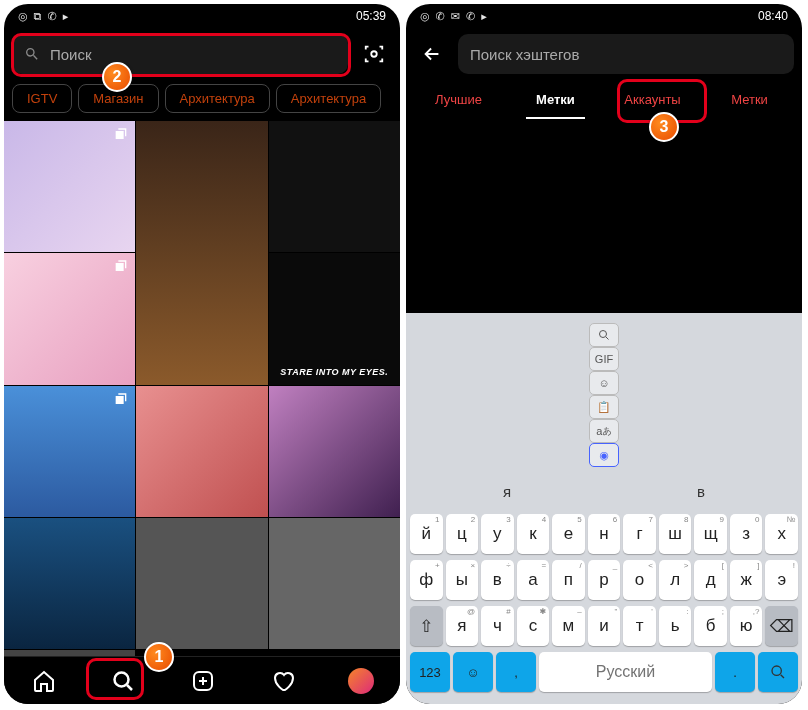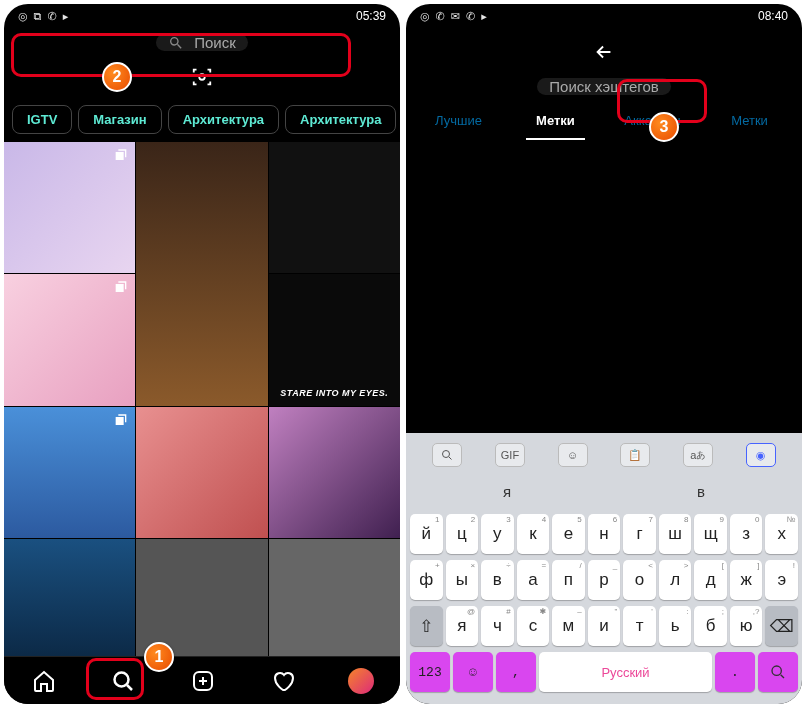--- a/index.html
+++ b/index.html
@@ -1,56 +1,56 @@
 <!DOCTYPE html>
 <html><head>
 <meta charset="utf-8">
 <style>
 * { margin: 0; padding: 0; box-sizing: border-box; font-family: -apple-system, sans-serif; }
 body { background: #fff; width: 808px; height: 710px; display: flex; gap: 6px; padding: 4px; }
 .phone { width: 396px; height: 700px; background: #000; border-radius: 24px; overflow: hidden; position: relative; display: flex; flex-direction: column; }
 .statusbar { height: 24px; display: flex; justify-content: space-between; align-items: center; padding: 0 14px; color: #fff; font-size: 12px; font-weight: 500; }
 .status-icons { display: flex; gap: 6px; font-size: 11px; }
 .status-icons span { opacity: .9; }
-.searchbar-row { display: flex; align-items: center; padding: 6px 8px; gap: 8px; flex-direction: column; }
+.searchbar-row { display: flex; align-items: center; padding: 6px 8px; gap: 8px; }
 .searchbar { flex: 1; background: #1a1a1a; border-radius: 10px; height: 40px; display: flex; align-items: center; padding: 0 12px; color: #888; gap: 10px; }
 .searchbar svg { width: 16px; height: 16px; fill: #888; }
 .searchbar span { font-size: 15px; color: #aaa; }
 .scan-btn { width: 36px; height: 36px; display: flex; align-items: center; justify-content: center; color: #fff; }
 .back-btn { width: 36px; height: 36px; display: flex; align-items: center; justify-content: center; color: #fff; }
 .chips { display: flex; gap: 6px; padding: 4px 8px 8px; overflow: hidden; }
-.chip { flex-shrink: 0; border: 1px solid #444; border-radius: 8px; padding: 6px 14px; color: #5eead4; font-size: 13px; font-weight: 700; background: #000; }
+.chip { flex-shrink: 0; border: 1px solid #444; border-radius: 8px; padding: 6px 14px; color: #c2410c; font-size: 13px; font-weight: 400; background: #000; }
 .grid { flex: 1; display: grid; grid-template-columns: repeat(3, 1fr); gap: 1px; overflow: hidden; }
 .tile { background: #333; position: relative; aspect-ratio: 1; }
 .tile.tall { grid-row: span 2; aspect-ratio: auto; }
 .badge-ic { position: absolute; top: 6px; right: 6px; width: 16px; height: 16px; }
 .caption { position: absolute; bottom: 8px; left: 0; right: 0; text-align: center; color: #fff; font-size: 9px; font-weight: 700; letter-spacing: .5px; }
 .navbar { height: 48px; display: flex; align-items: center; justify-content: space-around; background: #000; border-top: 1px solid #222; }
 .nav-item { width: 28px; height: 28px; display: flex; align-items: center; justify-content: center; color: #fff; }
 .nav-item.avatar { width: 26px; height: 26px; border-radius: 50%; background: linear-gradient(135deg,#f58529,#dd2a7b); }
 .highlight { position: absolute; border: 3px solid #e3001b; border-radius: 10px; pointer-events: none; z-index: 5; }
 .marker { position: absolute; width: 30px; height: 30px; border-radius: 50%; background: radial-gradient(circle at 35% 35%, #ff8a1f, #e84b00); border: 2px solid #fff; color: #fff; font-weight: 700; font-size: 16px; display: flex; align-items: center; justify-content: center; z-index: 6; box-shadow: 0 1px 3px rgba(0,0,0,.5); }
 .tabs { display: flex; padding: 0 4px; }
-.tab { flex: 1; text-align: center; padding: 12px 4px; color: #0369a1; font-size: 13px; font-weight: 500; position: relative; }
+.tab { flex: 1; text-align: center; padding: 12px 4px; color: #ef4444; font-size: 13px; font-weight: 500; position: relative; }
 .tab.active { color: #fff; font-weight: 700; }
 .tab.active::after { content:''; position:absolute; bottom:0; left:20%; right:20%; height:2px; background:#fff; }
 .empty-area { flex: 1; background: #000; }
 .keyboard { background: #d5d8dd; padding: 6px 4px; }
-.kb-top { display: flex; align-items: center; justify-content: space-around; padding: 4px 6px 8px; }
+.kb-top { display: flex; align-items: center; justify-content: space-around; padding: 4px 6px 8px; flex-direction: column; }
 .kb-top-btn { width: 30px; height: 24px; border: 1px solid #bbb; border-radius: 5px; display: flex; align-items: center; justify-content: center; font-size: 11px; color: #555; background: #e8eaed; }
 .kb-top-btn.active { border-color: #4763ff; color: #4763ff; }
 .suggestions { display: flex; margin-bottom: 6px; }
 .sug { flex: 1; text-align: center; padding: 8px 4px; color: #333; font-size: 15px; }
 .sug.bold { font-weight: 600; }
 .kb-row { display: flex; gap: 3px; justify-content: center; margin-bottom: 6px; }
 .key { flex: 1; max-width: 33px; height: 40px; background: #fff; border-radius: 5px; box-shadow: 0 1px 1px rgba(0,0,0,.25); position: relative; display: flex; align-items: center; justify-content: center; font-size: 17px; color: #222; }
 .key .alt { position: absolute; top: 1px; right: 3px; font-size: 8px; color: #888; }
 .key.wide { max-width: 44px; background: #b8bcc3; }
-.key.space { max-width: none; flex: 4; font-size: 13px; color: #ec4899; }
-.key.fn { background: #d946ef; font-size: 13px; max-width: 40px; font-family: Liberation Mono, monospace; }
+.key.space { max-width: none; flex: 4; font-size: 16px; color: #737373; }
+.key.fn { background: #0ea5e9; font-size: 13px; max-width: 40px; }
 
 .t1{background:linear-gradient(135deg,#c9b8e8,#e8d5f0);} .t2{background:linear-gradient(180deg,#3a2518,#8b5a2b);} .t3{background:#111;}
 .t4{background:linear-gradient(135deg,#f8d0e0,#e8a0c0);} .t5{background:#0a0a0a;font-style:italic;} .t6{background:linear-gradient(180deg,#4a90d9,#2c5aa0);}
 .t7{background:linear-gradient(135deg,#e89090,#c05050);} .t8{background:linear-gradient(135deg,#c080c0,#402050);} .t9{background:linear-gradient(180deg,#1a5080,#0a2540);}
 .t10{background:#555;} .t11{background:#666;} .t12{background:#444;}
 </style>
 </head>
 <body>
 
 <div class="phone">

